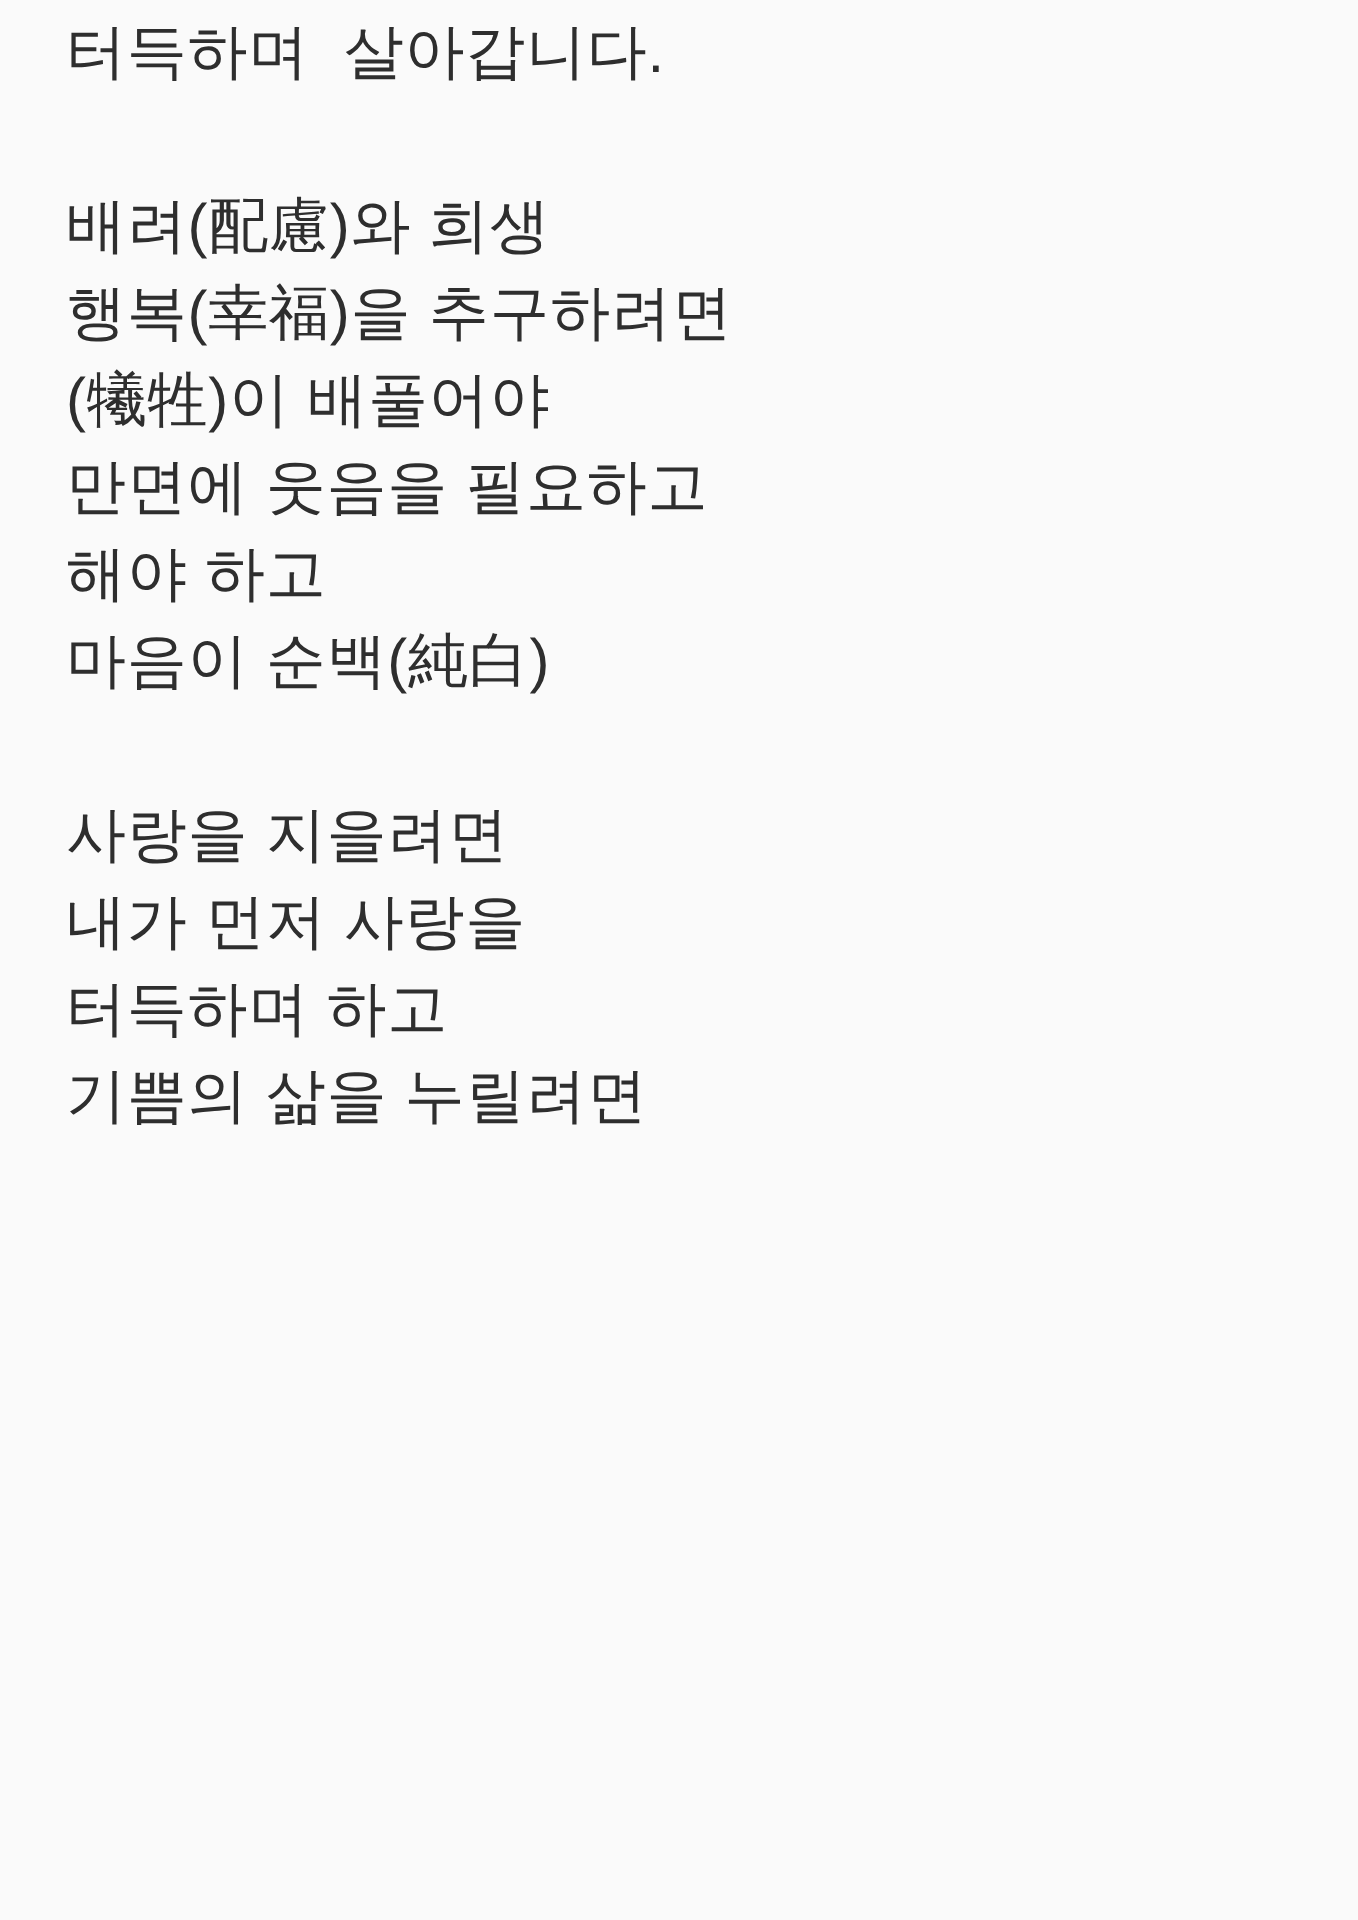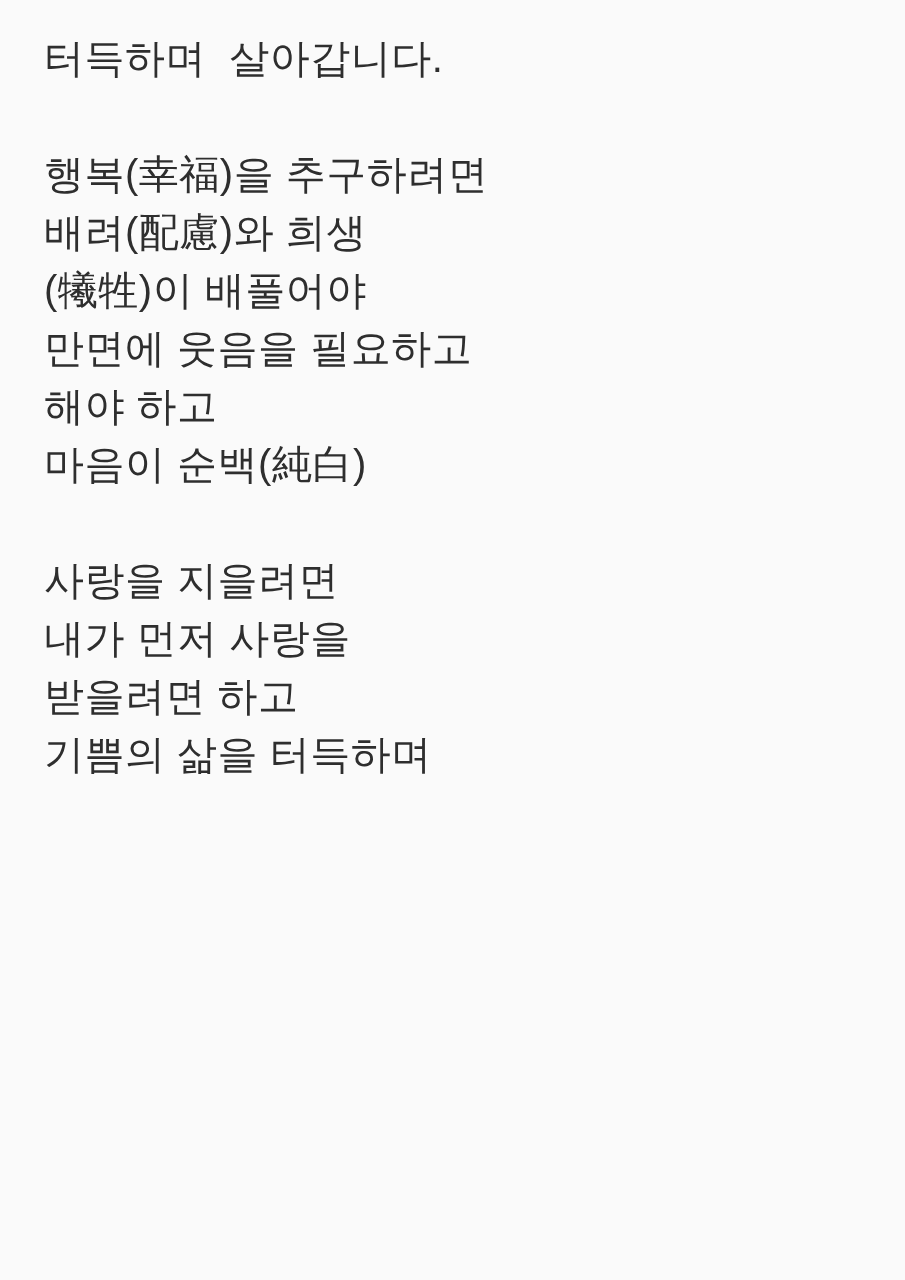--- a/index.html
+++ b/index.html
@@ -10,44 +10,44 @@
     width: 905px;
     height: 1280px;
     background: #fafafa;
     overflow: hidden;
     font-family: "Liberation Sans", "DejaVu Sans", sans-serif;
   }
   .text-page {
     box-sizing: border-box;
     width: 905px;
     height: 1095px;
-    padding: 29px 40px 0 44px;
+    padding: 6px 40px 0 44px;
   }
   .line {
     margin: 0;
     padding: 0;
     font-size: 40px;
     line-height: 58px;
     min-height: 58px;
     color: #2e2e2e;
     letter-spacing: 0.5px;
     white-space: pre-wrap;
     font-weight: 400;
   }
 </style>
 </head>
 <body>
 
 <div class="text-page">
   <p class="line">터득하며  살아갑니다.</p>
   <p class="line"></p>
+  <p class="line">배려(配慮)와 희생</p>
   <p class="line">행복(幸福)을 추구하려면</p>
-  <p class="line">배려(配慮)와 희생</p>
   <p class="line">(犧牲)이 배풀어야</p>
   <p class="line">만면에 웃음을 필요하고</p>
   <p class="line">해야 하고</p>
   <p class="line">마음이 순백(純白)</p>
   <p class="line"></p>
   <p class="line">사랑을 지을려면</p>
   <p class="line">내가 먼저 사랑을</p>
-  <p class="line">받을려면 하고</p>
-  <p class="line">기쁨의 삶을 터득하며</p>
+  <p class="line">터득하며 하고</p>
+  <p class="line">기쁨의 삶을 누릴려면</p>
 </div>
 
 </body></html>

